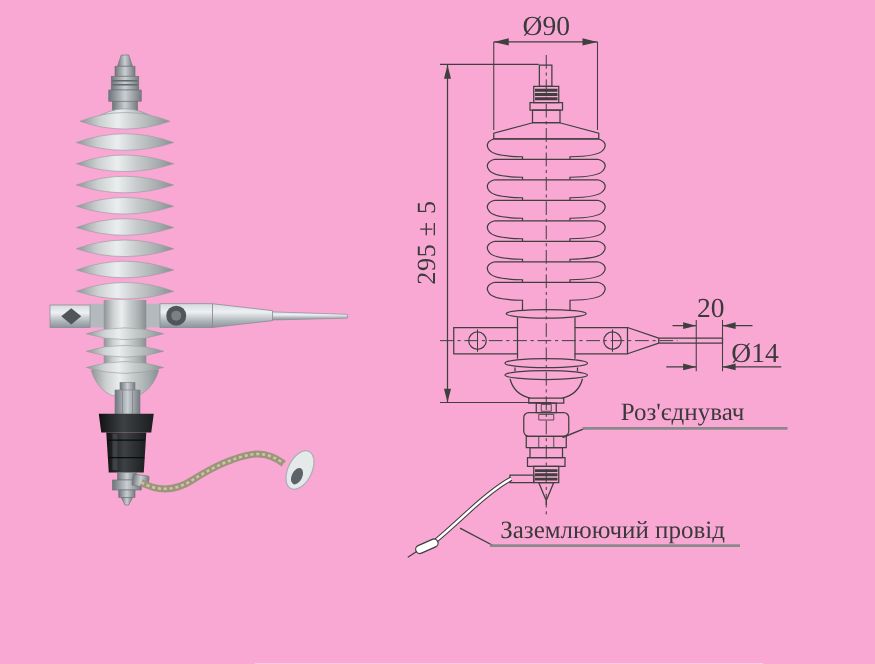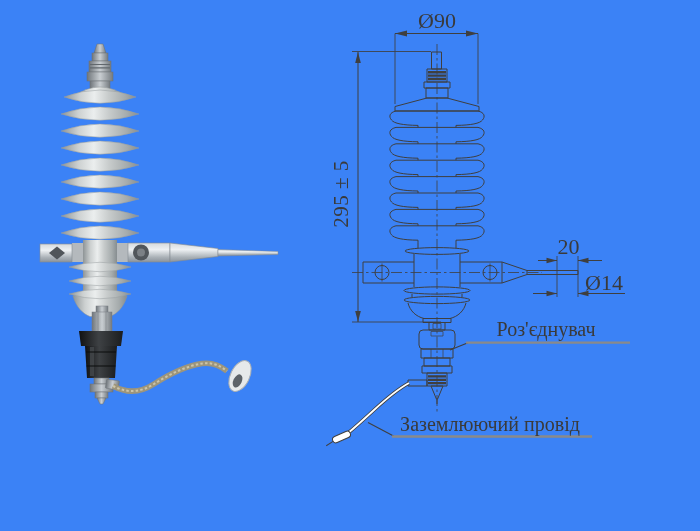--- a/index.html
+++ b/index.html
@@ -1,16 +1,16 @@
 <!DOCTYPE html>
 <html><head>
 <meta charset="utf-8">
 <style>
   html,body{margin:0;padding:0;background:#ffffff;}
-  #stage{position:relative;width:700px;height:531px;background:#3b82f6;overflow:hidden;}
+  #stage{position:relative;width:700px;height:531px;background:#f9a8d4;overflow:hidden;}
   svg text{font-family:"Liberation Serif", serif;fill:#3a3a3a;}
   .dim{font-size:22px;}
   .dimv{font-size:21px;letter-spacing:.5px;}
   .lbl{font-size:20px;}
 </style>
 </head>
 <body>
 
 <div id="stage">
 <svg width="700" height="531" viewBox="0 0 700 531">

